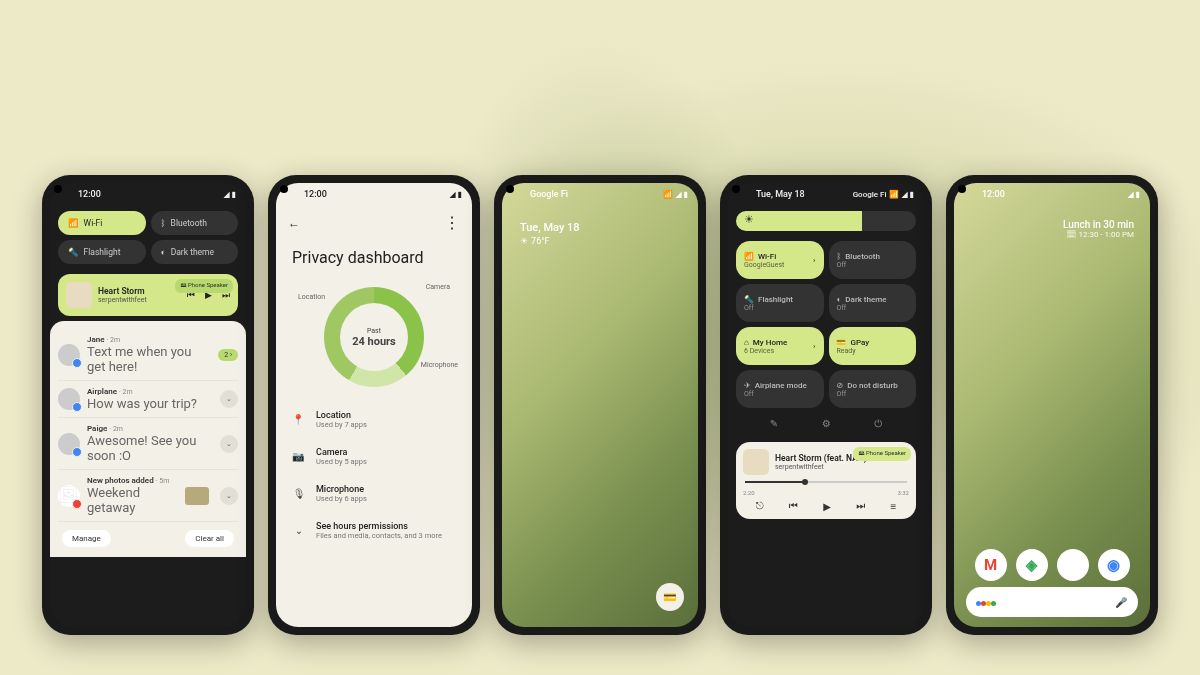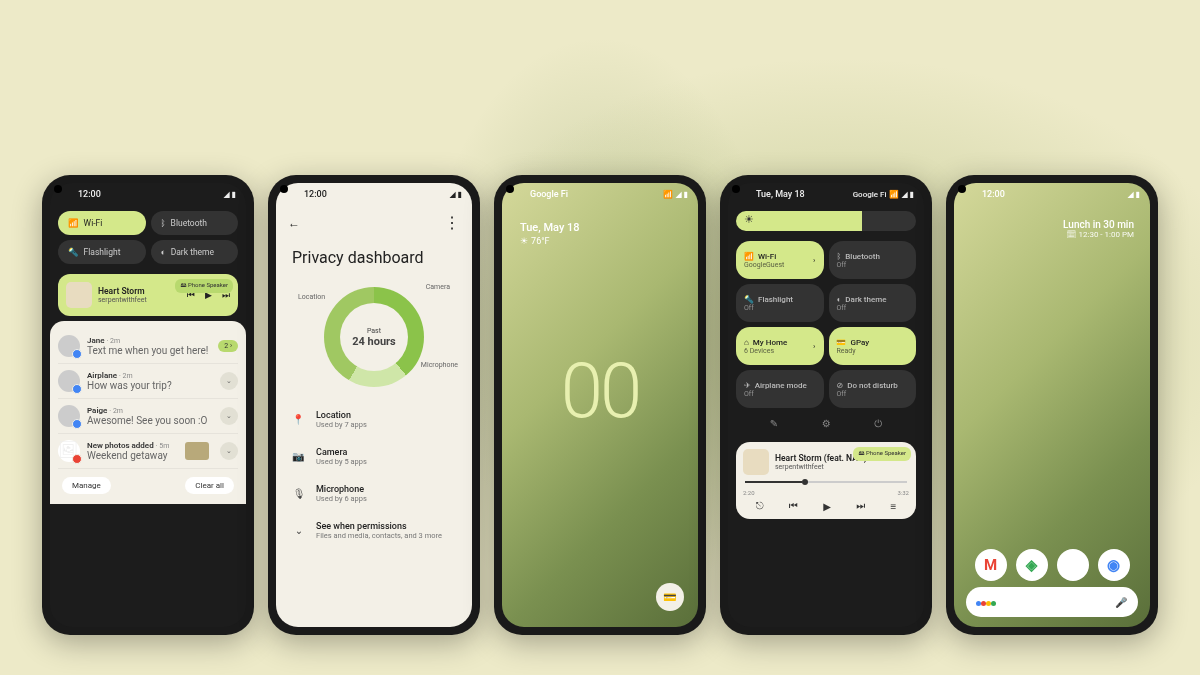--- a/index.html
+++ b/index.html
@@ -28,21 +28,21 @@
 .media-artist{font-size:7px;color:#555}
 .media-ctrl{display:flex;gap:10px;font-size:9px;color:#222;margin-left:auto}
 .p1-notifs{background:#f3f0e7;border-radius:14px 14px 0 0;margin-top:5px;padding:8px;flex:1}
 .notif{display:flex;align-items:center;gap:7px;padding:6px 0;border-bottom:1px solid rgba(0,0,0,.05)}
 .notif:last-of-type{border-bottom:none}
 .avatar{width:22px;height:22px;border-radius:50%;background:#ccc;position:relative;flex-shrink:0}
 .app-badge{position:absolute;bottom:-2px;right:-2px;width:10px;height:10px;border-radius:50%;background:#4285f4;border:1.5px solid #f3f0e7}
 .notif-body{flex:1}
 .notif-title{font-size:8px;font-weight:600;color:#333}
 .notif-time{font-size:7px;color:#888;font-weight:400}
-.notif-text{font-size:10px;color:#666}
+.notif-text{font-size:13px;color:#666}
 .notif-chev{width:18px;height:18px;background:#e2e0d4;border-radius:50%;display:flex;align-items:center;justify-content:center;font-size:7px;color:#666}
 .pill{background:#b8d96e;color:#333;font-size:7px;padding:2px 6px;border-radius:8px}
 .thumb{width:24px;height:18px;background:#b8a97a;border-radius:3px;margin-right:4px}
 .notif-actions{display:flex;justify-content:space-between;padding:8px 4px 2px}
 .chip{font-size:8px;background:#fff;border-radius:12px;padding:4px 10px;color:#333}
 
 
 .p2-head{display:flex;align-items:center;justify-content:space-between;padding:8px 12px}
 .p2-title{font-size:16px;font-weight:400;padding:8px 16px;color:#222}
 .donut{width:100px;height:100px;border-radius:50%;margin:12px auto 8px;background:conic-gradient(#8bc34a 0 140deg,#cfe6a8 140deg 210deg,#a0c862 210deg 360deg);display:flex;align-items:center;justify-content:center;position:relative}
@@ -213,38 +213,38 @@
 <div class="perm">
             <div class="perm-icon">🎙</div>
             <div>
               <div class="perm-title">Microphone</div>
               <div class="perm-sub">Used by 6 apps</div>
             </div>
           </div>
 <div class="perm">
             <div class="perm-icon">⌄</div>
             <div>
-              <div class="perm-title">See when permissions</div>
+              <div class="perm-title">See hours permissions</div>
               <div class="perm-sub">Files and media, contacts, and 3 more</div>
             </div>
           </div>
 </div>
 </div>
 </div>
 
 <div class="phone">
 <div class="camera"></div>
 <div class="screen wallpaper">
 <div class="status">
           <span>Google Fi</span>
           <span class="icons">📶 ◢ ▮</span>
         </div>
 <div class="p3-date">Tue, May 18</div>
 <div class="p3-temp">☀ <span>76°F</span></div>
-<div class="big-clock"><br><span>00</span></div>
+<div class="big-clock"><br></div>
 <div class="fab">💳</div>
 </div>
 </div>
 
 <div class="phone">
 <div class="camera"></div>
 <div class="screen dark">
 <div class="status">
           <span>Tue, May 18</span>
           <span class="icons"><span>Google Fi</span> 📶 ◢ ▮</span>

